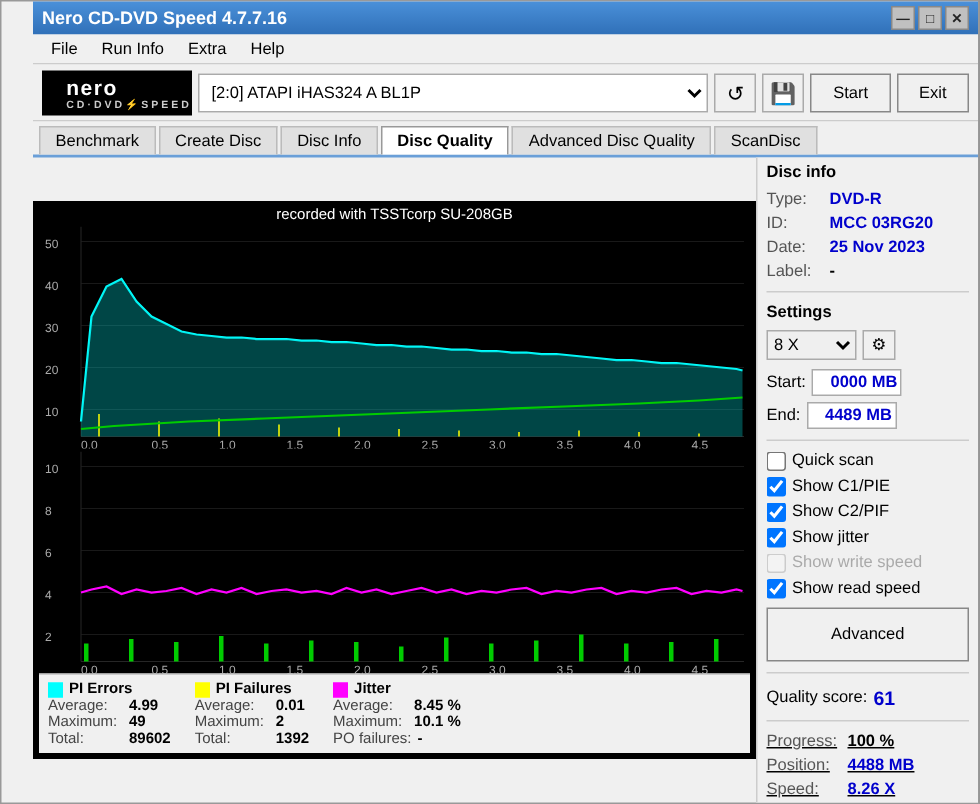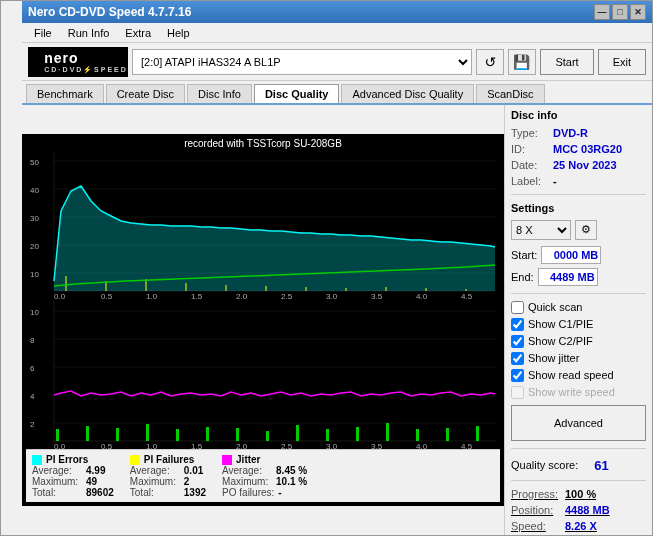--- a/index.html
+++ b/index.html
@@ -244,21 +244,21 @@
       background: #f0f0f0;
       border: 1px solid #888;
       font-size: 11px;
       cursor: pointer;
       text-align: center;
       margin-top: 2px;
     }
     .quality-row {
       display: flex;
       align-items: center;
-      gap: 16px;
+      gap: 4px;
       font-size: 11px;
       margin-top: 2px;
     }
     .quality-value { color: #0000cc; font-weight: bold; font-size: 13px; }
     .progress-row {
       display: flex;
       align-items: center;
       gap: 4px;
       font-size: 11px;
       text-decoration: underline;
@@ -531,26 +531,26 @@
       </div>
       <div class="checkbox-row">
         <input type="checkbox" checked="" style="">
         <span>Show C2/PIF</span>
       </div>
       <div class="checkbox-row">
         <input type="checkbox" checked="" style="">
         <span>Show jitter</span>
       </div>
       <div class="checkbox-row">
+        <input type="checkbox" disabled="" style="">
+        <span style="color:#aaa;">Show write speed</span>
+      </div>
+      <div class="checkbox-row">
         <input type="checkbox" checked="" style="">
         <span>Show read speed</span>
-      </div>
-      <div class="checkbox-row">
-        <input type="checkbox" disabled="" style="">
-        <span style="color:#aaa;">Show write speed</span>
       </div>
 
       <button class="advanced-btn">Advanced</button>
 
       <div class="section-divider"></div>
 
       <div class="quality-row">
         <span>Quality score:</span>
         <span class="quality-value">61</span>
       </div>

